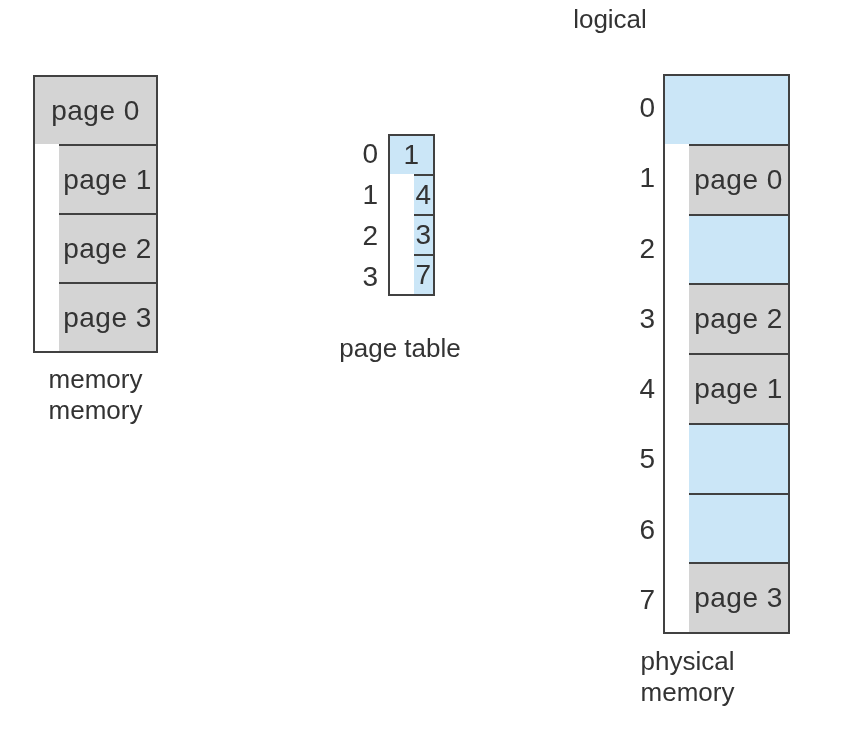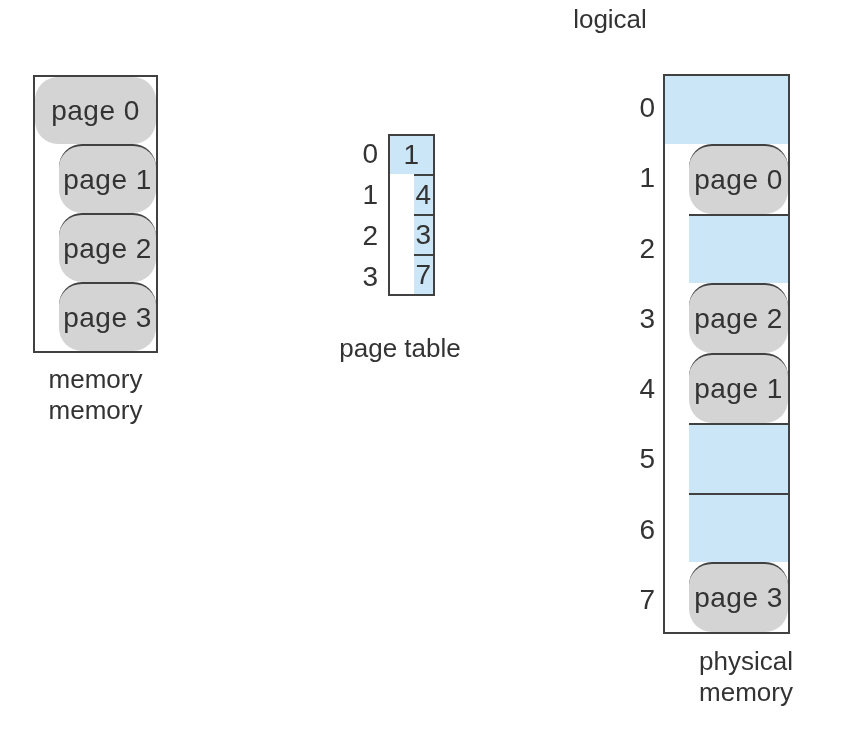--- a/index.html
+++ b/index.html
@@ -21,21 +21,21 @@
   }
   .memcell {
     flex: 1;
     display: flex;
     align-items: center;
     justify-content: center;
     font-size: 28px;
     letter-spacing: 0.5px;
   }
   .memcell + .memcell { border-top: 2px solid var(--border, #414141); margin-left: 24px; }
-  .gray { background: var(--gray-fill, #d4d4d4); border-radius: 23px; }
+  .gray { background: var(--gray-fill, #d4d4d4); }
   .blue { background: var(--blue-fill, #cbe6f7); }
 
   
   .numcol { display: flex; flex-direction: column; }
   .numslot {
     flex: 1;
     display: flex;
     align-items: center;
     justify-content: flex-end;
     font-size: 28px;
@@ -54,21 +54,21 @@
   #logical-column   { left: 33px;  top: 75px;  width: 125px; height: 278px; }
   #logical-label    { left: 23px;  top: 364px; width: 145px; }
 
   #pt-index-col     { left: 338px; top: 134px; width: 40px;  height: 162px; }
   #pt-value-col     { left: 388px; top: 134px; width: 47px;  height: 162px; }
   #pt-label         { left: 330px; top: 303px; width: 140px; margin-top: 30px; }
 
   #frame-header     { left: 540px; top: 4px;   width: 140px; }
   #frame-num-col    { left: 595px; top: 74px;  width: 60px;  height: 560px; }
   #physical-column  { left: 663px; top: 74px;  width: 127px; height: 560px; }
-  #physical-label   { left: 652px; top: 646px; width: 141px; text-align: right; }
+  #physical-label   { left: 617px; top: 646px; width: 141px; }
 </style>
 </head>
 <body>
 
 <div id="logical-column" class="abs memcol">
   <div class="memcell gray">page 0</div>
   <div class="memcell gray">page 1</div>
   <div class="memcell gray">page 2</div>
   <div class="memcell gray">page 3</div>
 </div>

